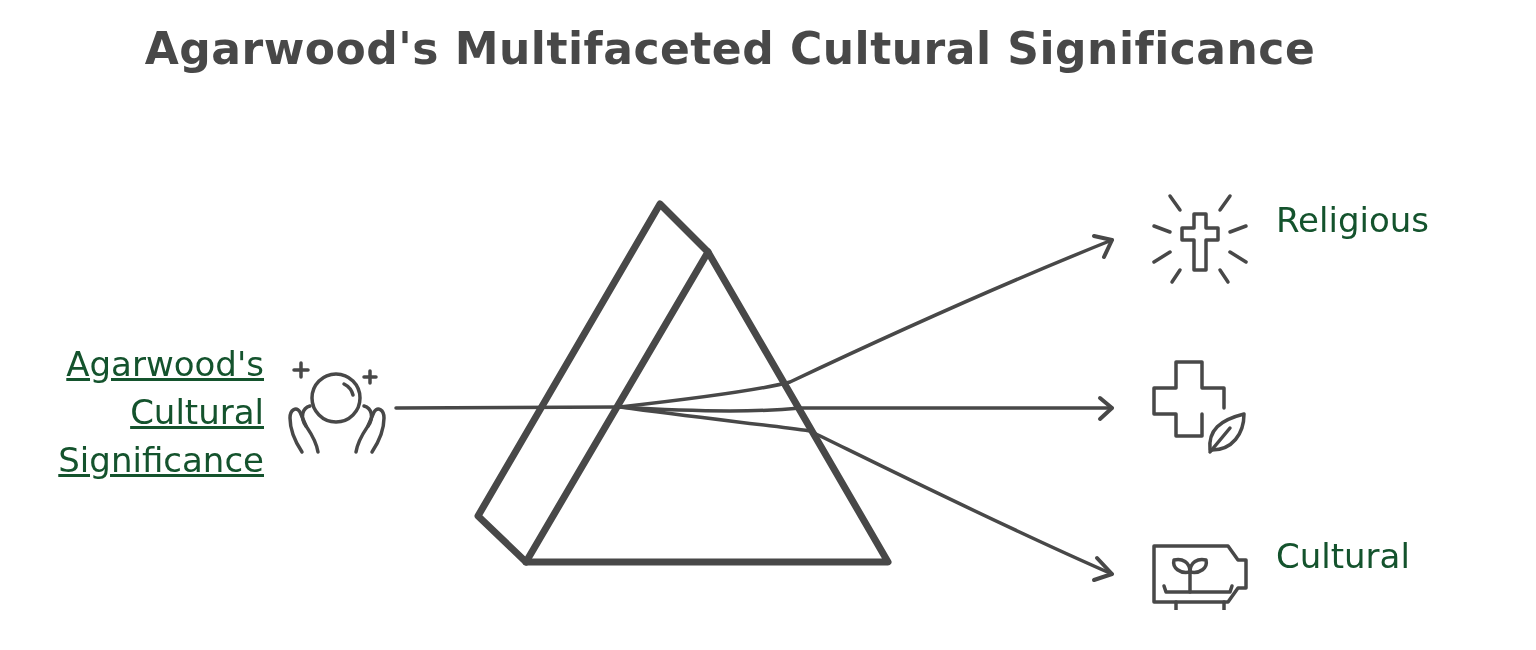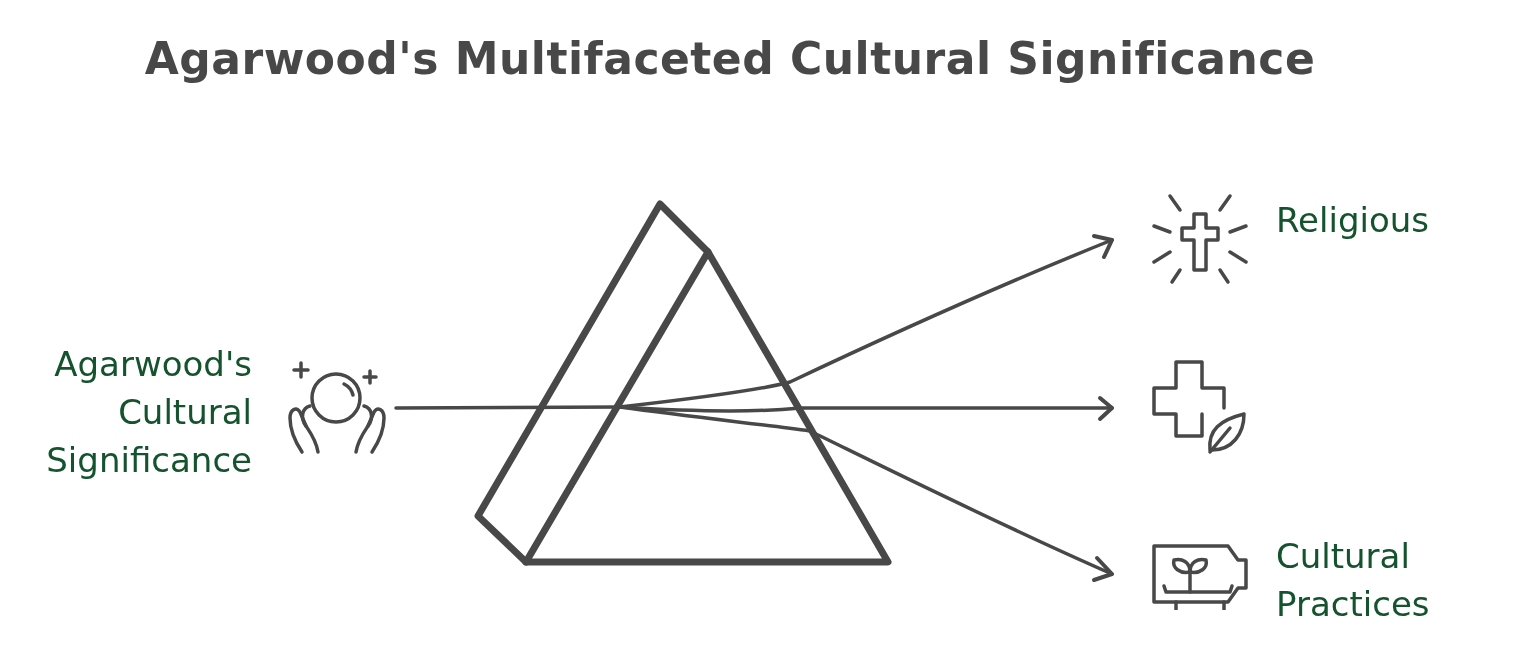--- a/index.html
+++ b/index.html
@@ -1,24 +1,24 @@
 <!DOCTYPE html>
 <html><head>
 <meta charset="utf-8">
 <style>
   html, body { margin: 0; padding: 0; background: #ffffff; }
   body { width: 1536px; height: 650px; position: relative; overflow: hidden;
          font-family: "DejaVu Sans", sans-serif; color: #484848; }
-  .title { position: absolute; left: 0; top: 33px; width: 1460px; text-align: center;
+  .title { position: absolute; left: 0; top: 23px; width: 1460px; text-align: center;
            font-family: "DejaVu Sans", sans-serif; font-weight: bold; font-size: 44px;
            letter-spacing: 0.5px; color: #484848; }
   .label { position: absolute; font-family: "DejaVu Sans", sans-serif; font-size: 34px;
            line-height: 48px; color: #14532d; }
   .label span { display: block; }
-  .source-label { left: 12px; top: 340px; width: 240px; text-align: right; }
+  .source-label { left: 24px; top: 340px; width: 240px; text-align: right; text-decoration: underline; }
   .out-label { left: 1276px; width: 250px; text-align: left; }
   svg.canvas { position: absolute; left: 0; top: 0; }
   .icon { position: absolute; }
 </style>
 </head>
 <body>
 
 <div class="title">Agarwood's Multifaceted Cultural Significance</div>
 
 <svg class="canvas" width="1536" height="650" viewBox="0 0 1536 650">
@@ -92,14 +92,13 @@
     <path d="M26 62 L26 70"></path>
     <path d="M74 62 L74 70"></path>
     <path d="M14 46 L16 52 L80 52 L82 46"></path>
     <path d="M40 52 L40 32"></path>
     <path d="M40 32 C30 34, 22 28, 24 20 C32 18, 40 22, 40 32"></path>
     <path d="M40 32 C50 34, 58 28, 56 20 C48 18, 40 22, 40 32"></path>
   </g>
 </svg>
 <div class="label out-label" style="top:532px;">
   <span>Cultural</span>
-  <span>Practices</span>
 </div>
 
 </body></html>

